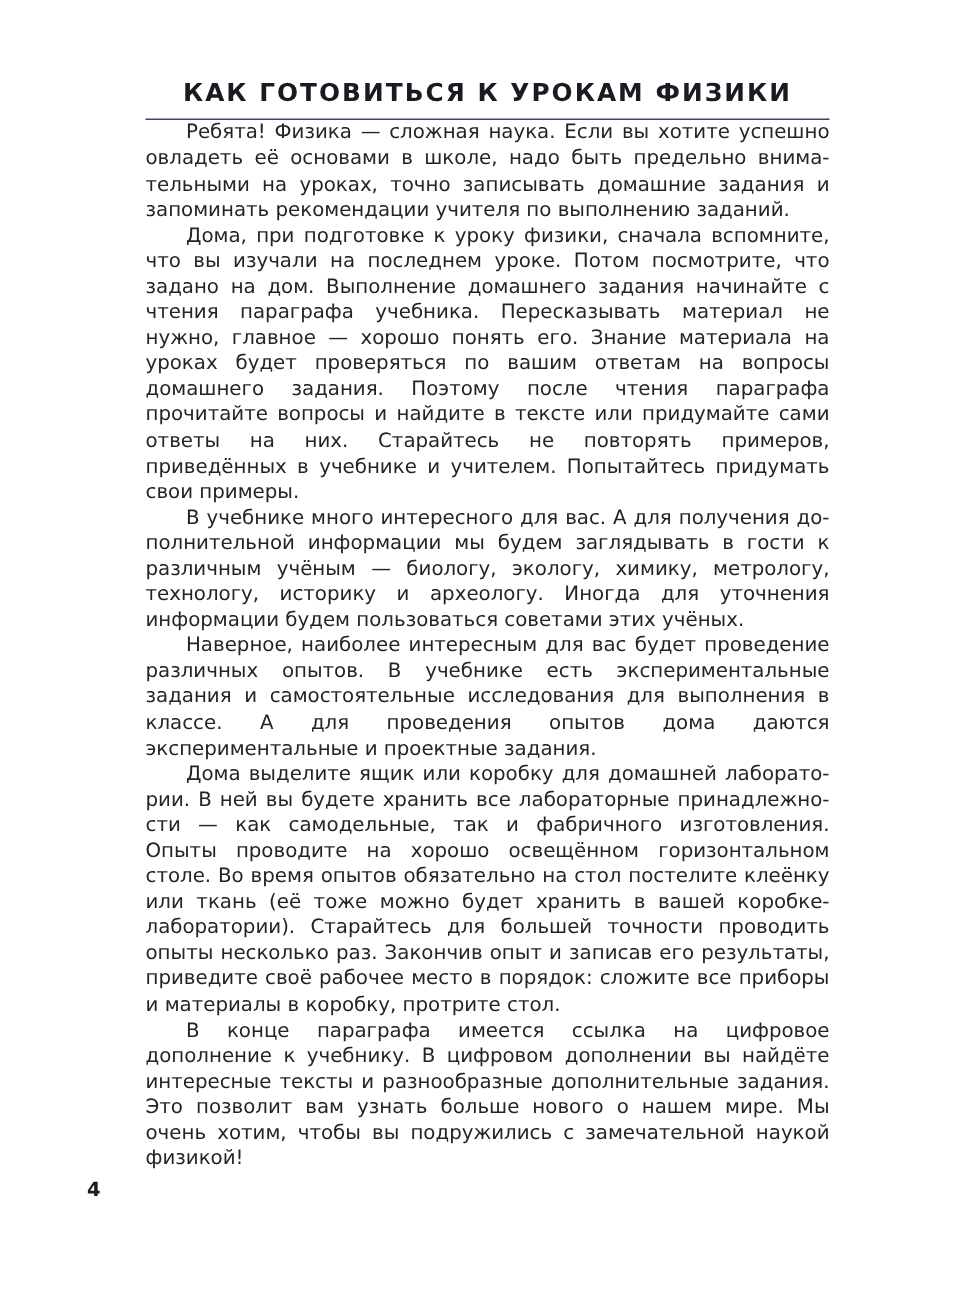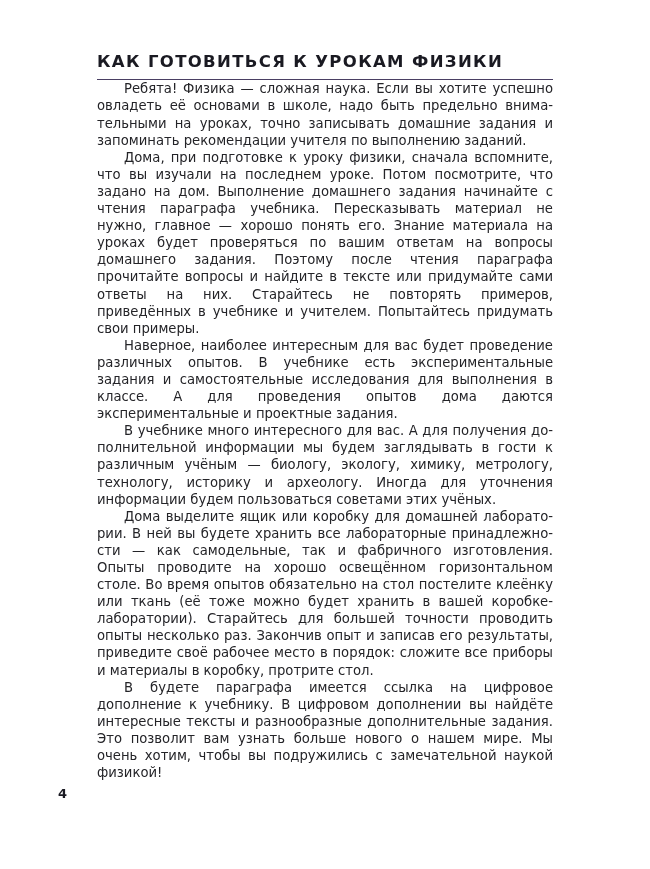--- a/index.html
+++ b/index.html
@@ -26,21 +26,21 @@
   }
   .heading-block {
     padding-top: 52px;
   }
   .page-title {
     font-family: "DejaVu Sans", sans-serif;
     font-weight: bold;
     font-size: 16.5px;
     letter-spacing: 1.35px;
     color: #1a1a22;
-    text-align: left;
+    text-align: center;
     line-height: 1.2;
     margin: 0;
     white-space: nowrap;
   }
   .title-rule {
     margin-top: 7px;
     height: 1.6px;
     background: #4a3f63;
     width: 100%;
   }
@@ -79,23 +79,23 @@
   <div class="content">
 
     <div class="heading-block">
       <h1 class="page-title">КАК ГОТОВИТЬСЯ К УРОКАМ ФИЗИКИ</h1>
       <div class="title-rule"></div>
     </div>
 
     <div class="body-text">
       <p class="para">Ребята! Физика — сложная наука. Если вы хотите успешно овладеть её основами в школе, надо быть предельно внима­тель­ными на уроках, точно записывать домашние задания и запоми­нать рекомендации учителя по выполнению заданий.</p>
       <p class="para">Дома, при подготовке к уроку физики, сначала вспомните, что вы изучали на последнем уроке. Потом посмотрите, что задано на дом. Выполнение домашнего задания начинайте с чте­ния параграфа учебника. Пересказывать материал не нужно, главное — хорошо понять его. Знание материала на уроках будет проверяться по вашим ответам на вопросы домашнего задания. Поэтому после чтения параграфа прочитайте вопросы и найдите в тексте или придумайте сами ответы на них. Старайтесь не по­вторять примеров, приведённых в учебнике и учителем. По­пытайтесь придумать свои примеры.</p>
+      <p class="para">В учебнике много интересного для вас. А для получения до­полнительной информации мы будем заглядывать в гости к раз­личным учёным — биологу, экологу, химику, метрологу, технологу, историку и археологу. Иногда для уточнения информации будем пользоваться советами этих учёных.</p>
       <p class="para">Наверное, наиболее интересным для вас будет проведение различных опытов. В учебнике есть экспериментальные задания и самостоятельные исследования для выполнения в классе. А для проведения опытов дома даются экспериментальные и проект­ные задания.</p>
-      <p class="para">В учебнике много интересного для вас. А для получения до­полнительной информации мы будем заглядывать в гости к раз­личным учёным — биологу, экологу, химику, метрологу, технологу, историку и археологу. Иногда для уточнения информации будем пользоваться советами этих учёных.</p>
       <p class="para">Дома выделите ящик или коробку для домашней лаборато­рии. В ней вы будете хранить все лабораторные принадлежно­сти — как самодельные, так и фабричного изготовления. Опыты проводите на хорошо освещённом горизонтальном столе. Во время опытов обязательно на стол постелите клеёнку или ткань (её тоже можно будет хранить в вашей коробке-лаборатории). Старайтесь для большей точности проводить опыты несколько раз. Закончив опыт и записав его результаты, приведите своё ра­бочее место в порядок: сложите все приборы и материалы в ко­робку, протрите стол.</p>
-      <p class="para">В будете параграфа имеется ссылка на цифровое дополнение к учебнику. В цифровом дополнении вы найдёте интересные тек­сты и разнообразные дополнительные задания. Это позволит вам узнать больше нового о нашем мире. Мы очень хотим, чтобы вы подружились с замечательной наукой физикой!</p>
+      <p class="para">В конце параграфа имеется ссылка на цифровое дополнение к учебнику. В цифровом дополнении вы найдёте интересные тек­сты и разнообразные дополнительные задания. Это позволит вам узнать больше нового о нашем мире. Мы очень хотим, чтобы вы подружились с замечательной наукой физикой!</p>
     </div>
 
   </div>
 
   <div class="page-number">4</div>
 
 </div>
 
 </body></html>

